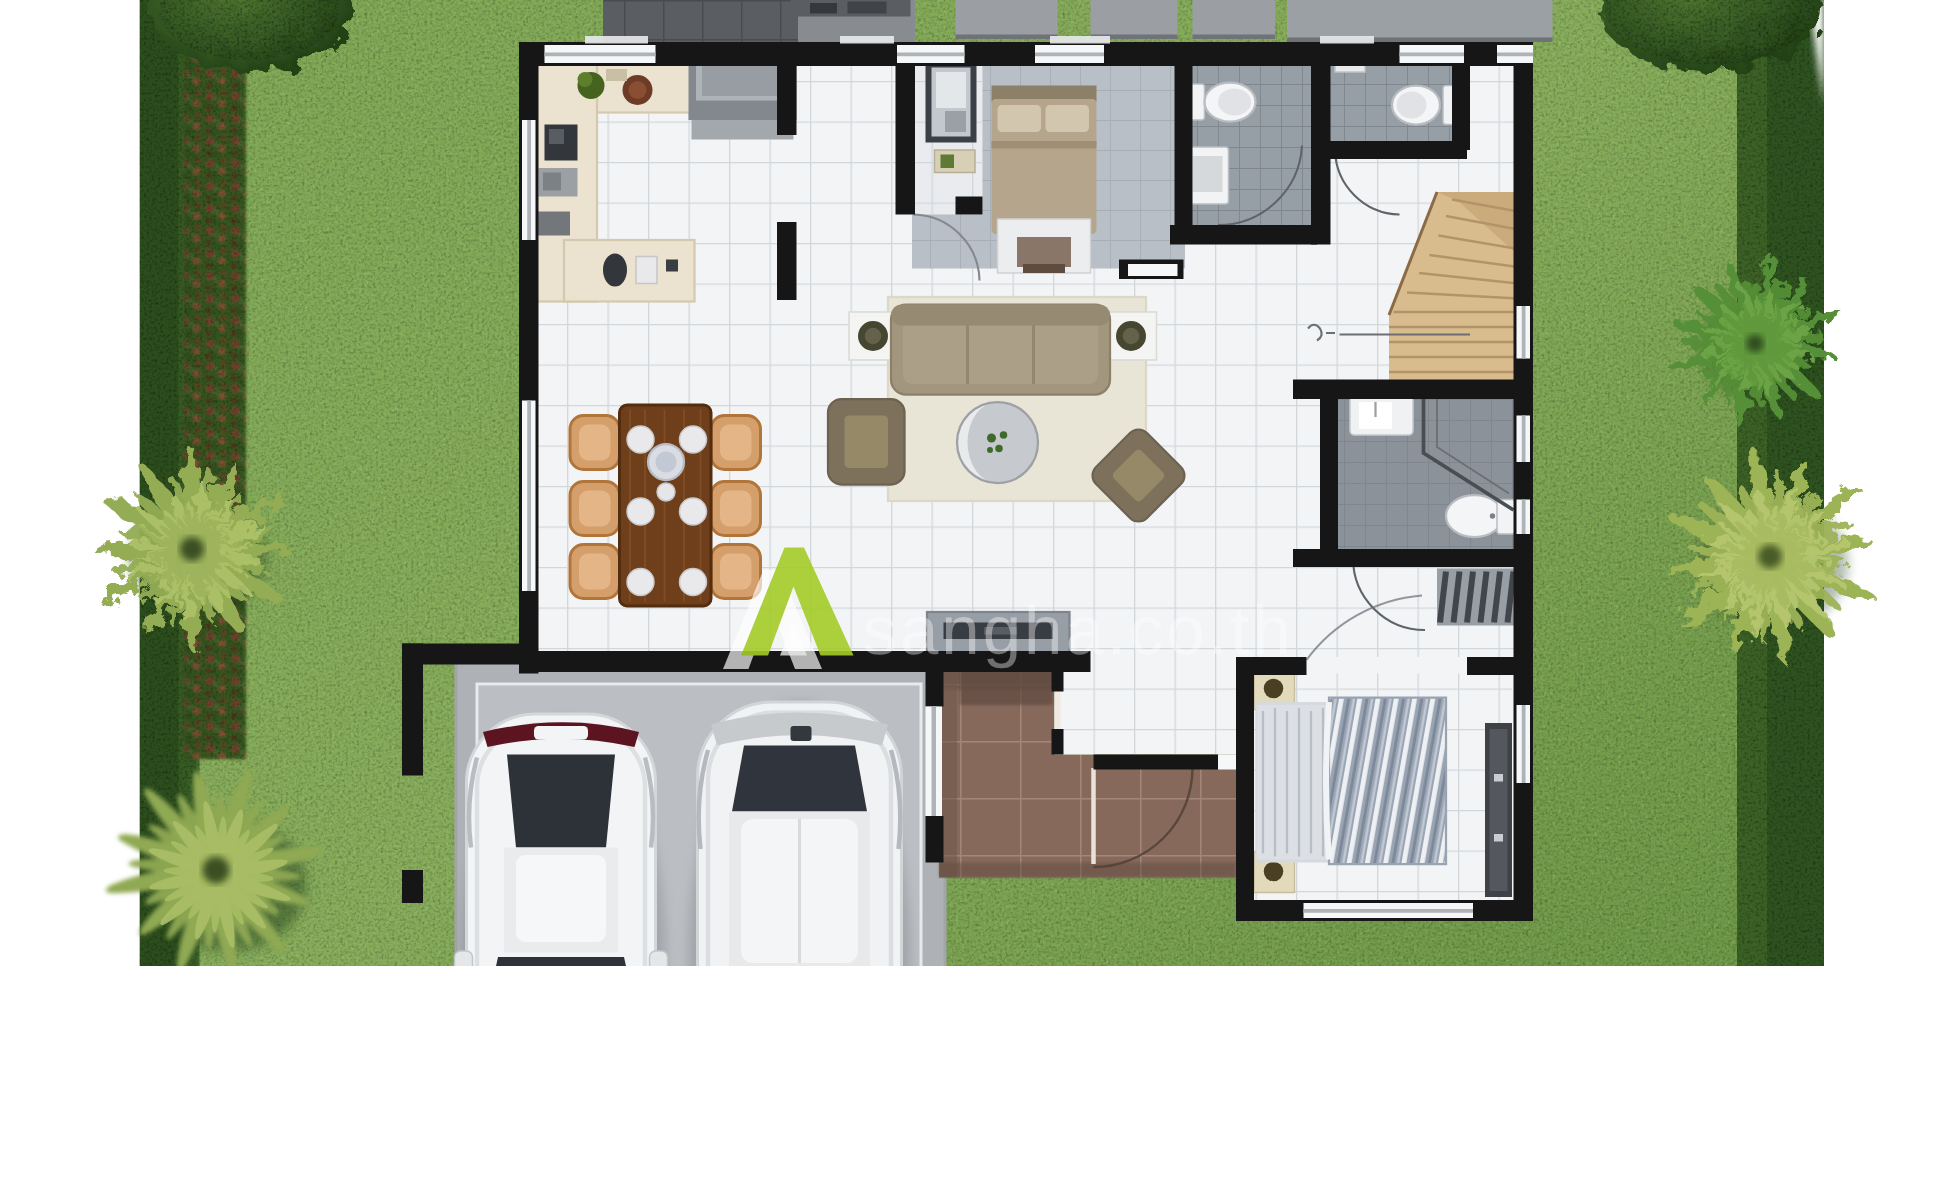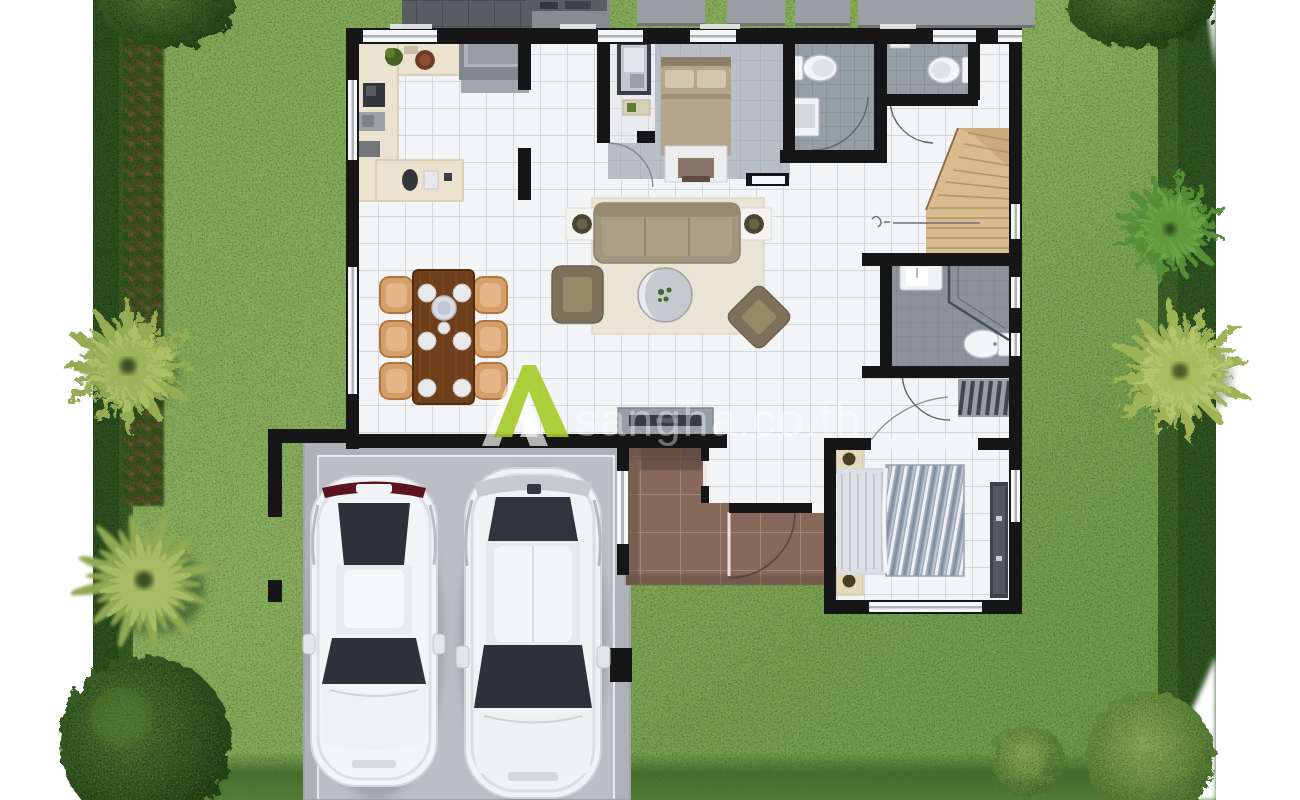--- a/index.html
+++ b/index.html
@@ -1,16 +1,16 @@
 <!DOCTYPE html>
 <html><head>
 <meta charset="utf-8">
 <style>
 html,body{margin:0;padding:0;background:#fff;}
-#wrap{width:1300px;height:800px;position:relative;overflow:hidden;background:#fff;font-family:"Liberation Sans",sans-serif;}
+#wrap{width:1300px;height:644px;position:relative;overflow:hidden;background:#fff;font-family:"Liberation Sans",sans-serif;}
 svg{filter:blur(0.45px);}
 svg{display:block;}
 </style>
 </head>
 <body>
 <div id="wrap">
 <svg width="1300" height="800" viewBox="0 0 1300 800" xmlns="http://www.w3.org/2000/svg">
 <defs>
   <linearGradient id="lawn" x1="0" y1="0" x2="1" y2="1">
     <stop offset="0" stop-color="#7ea653"></stop>

